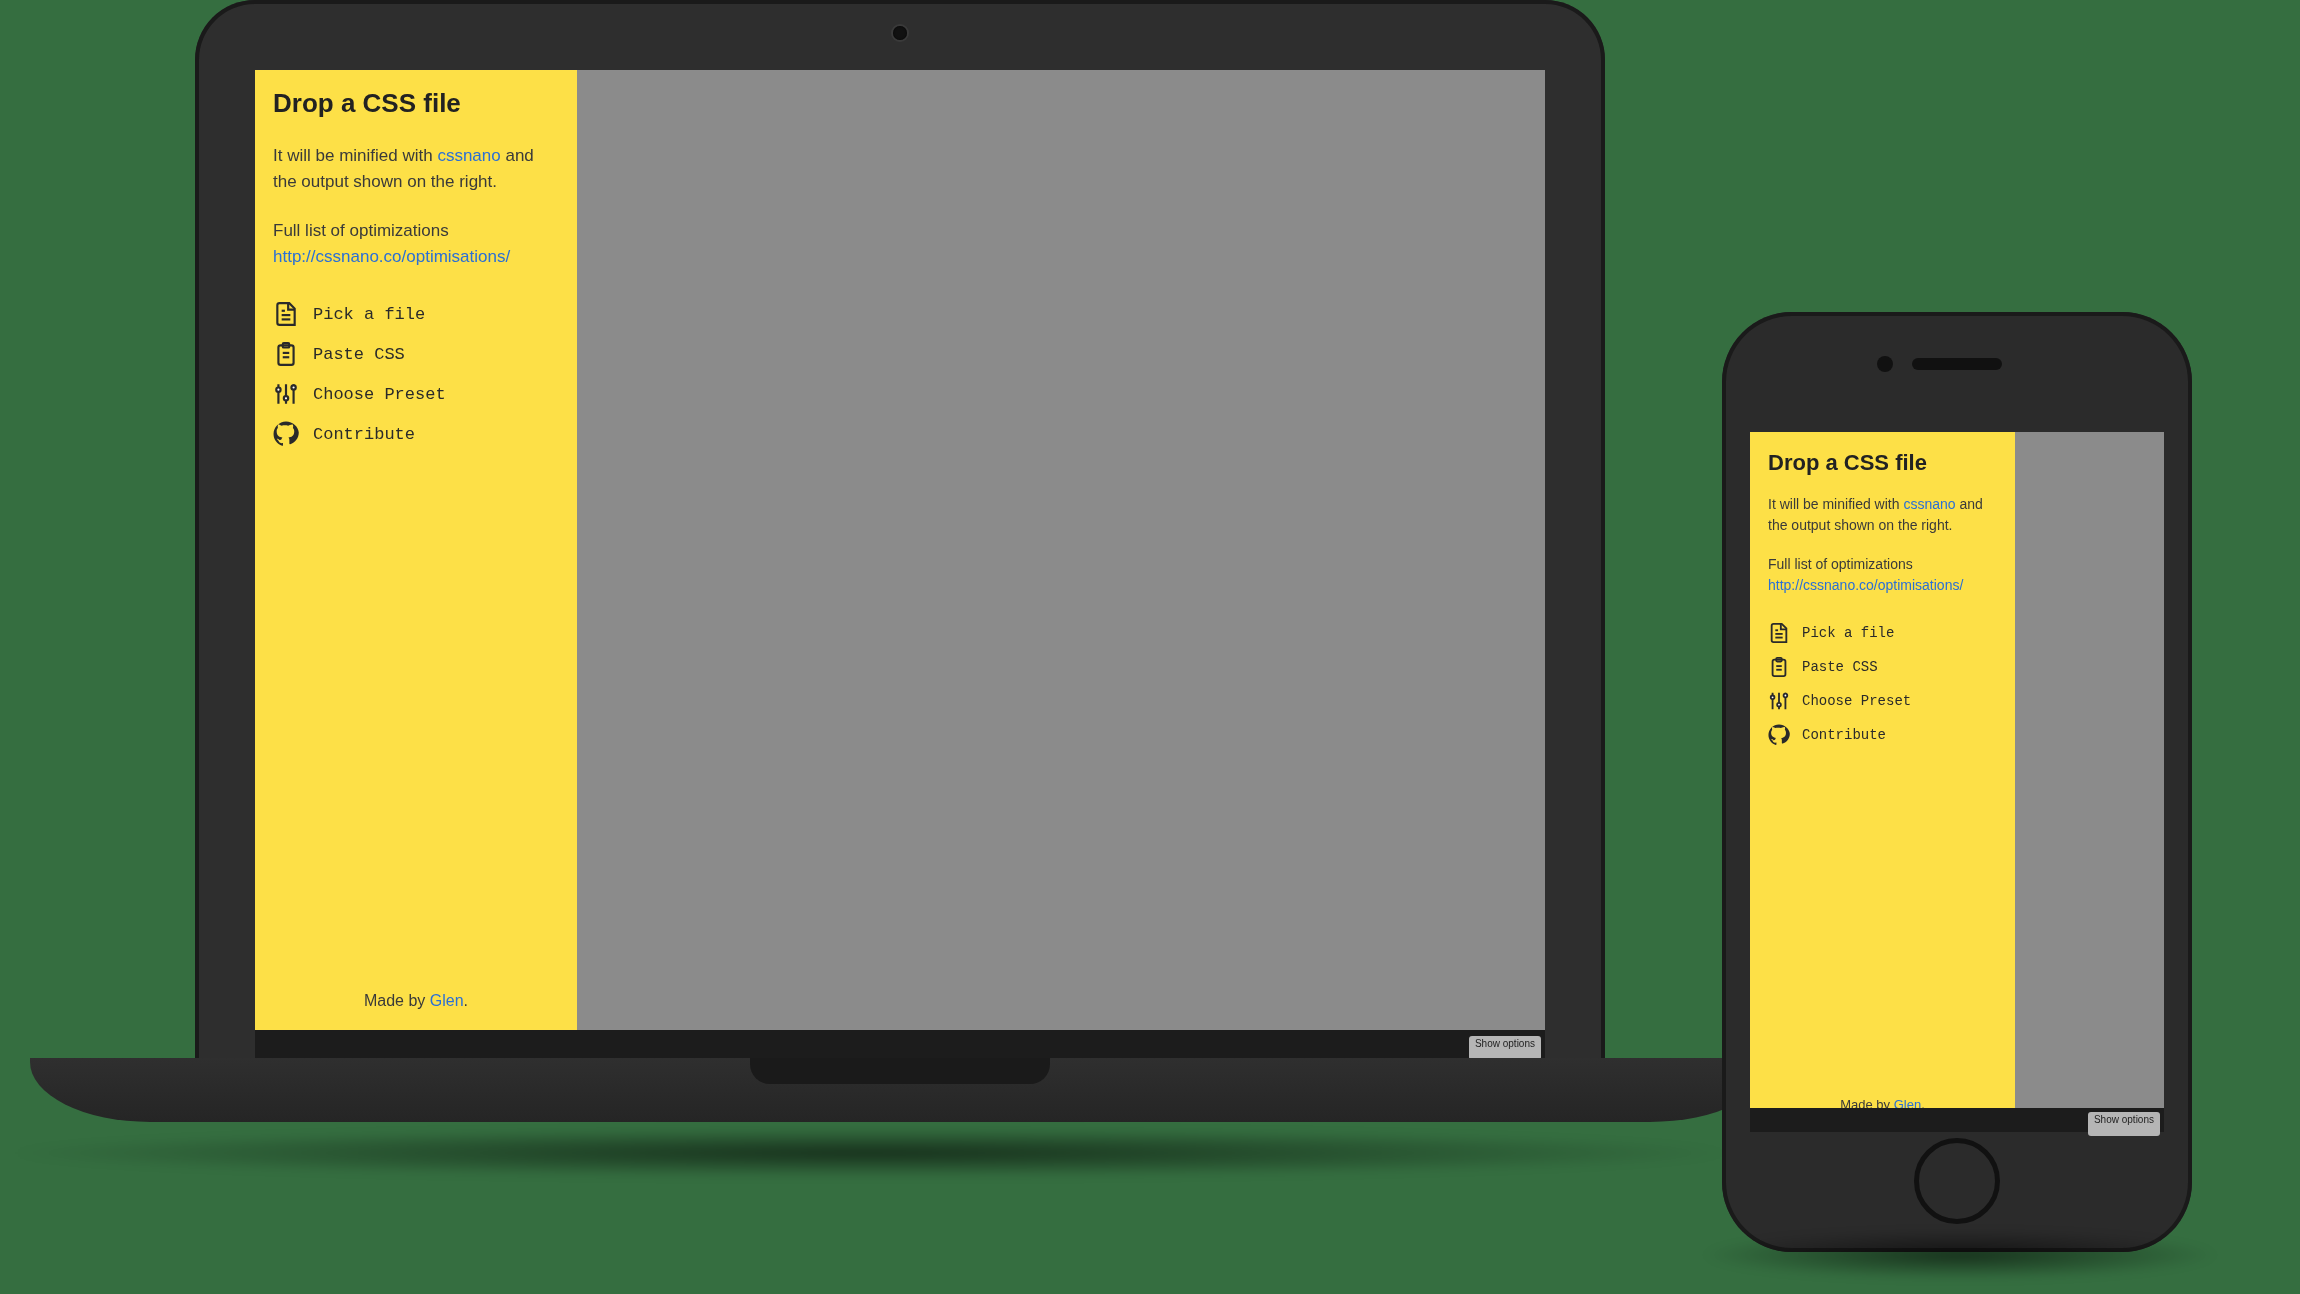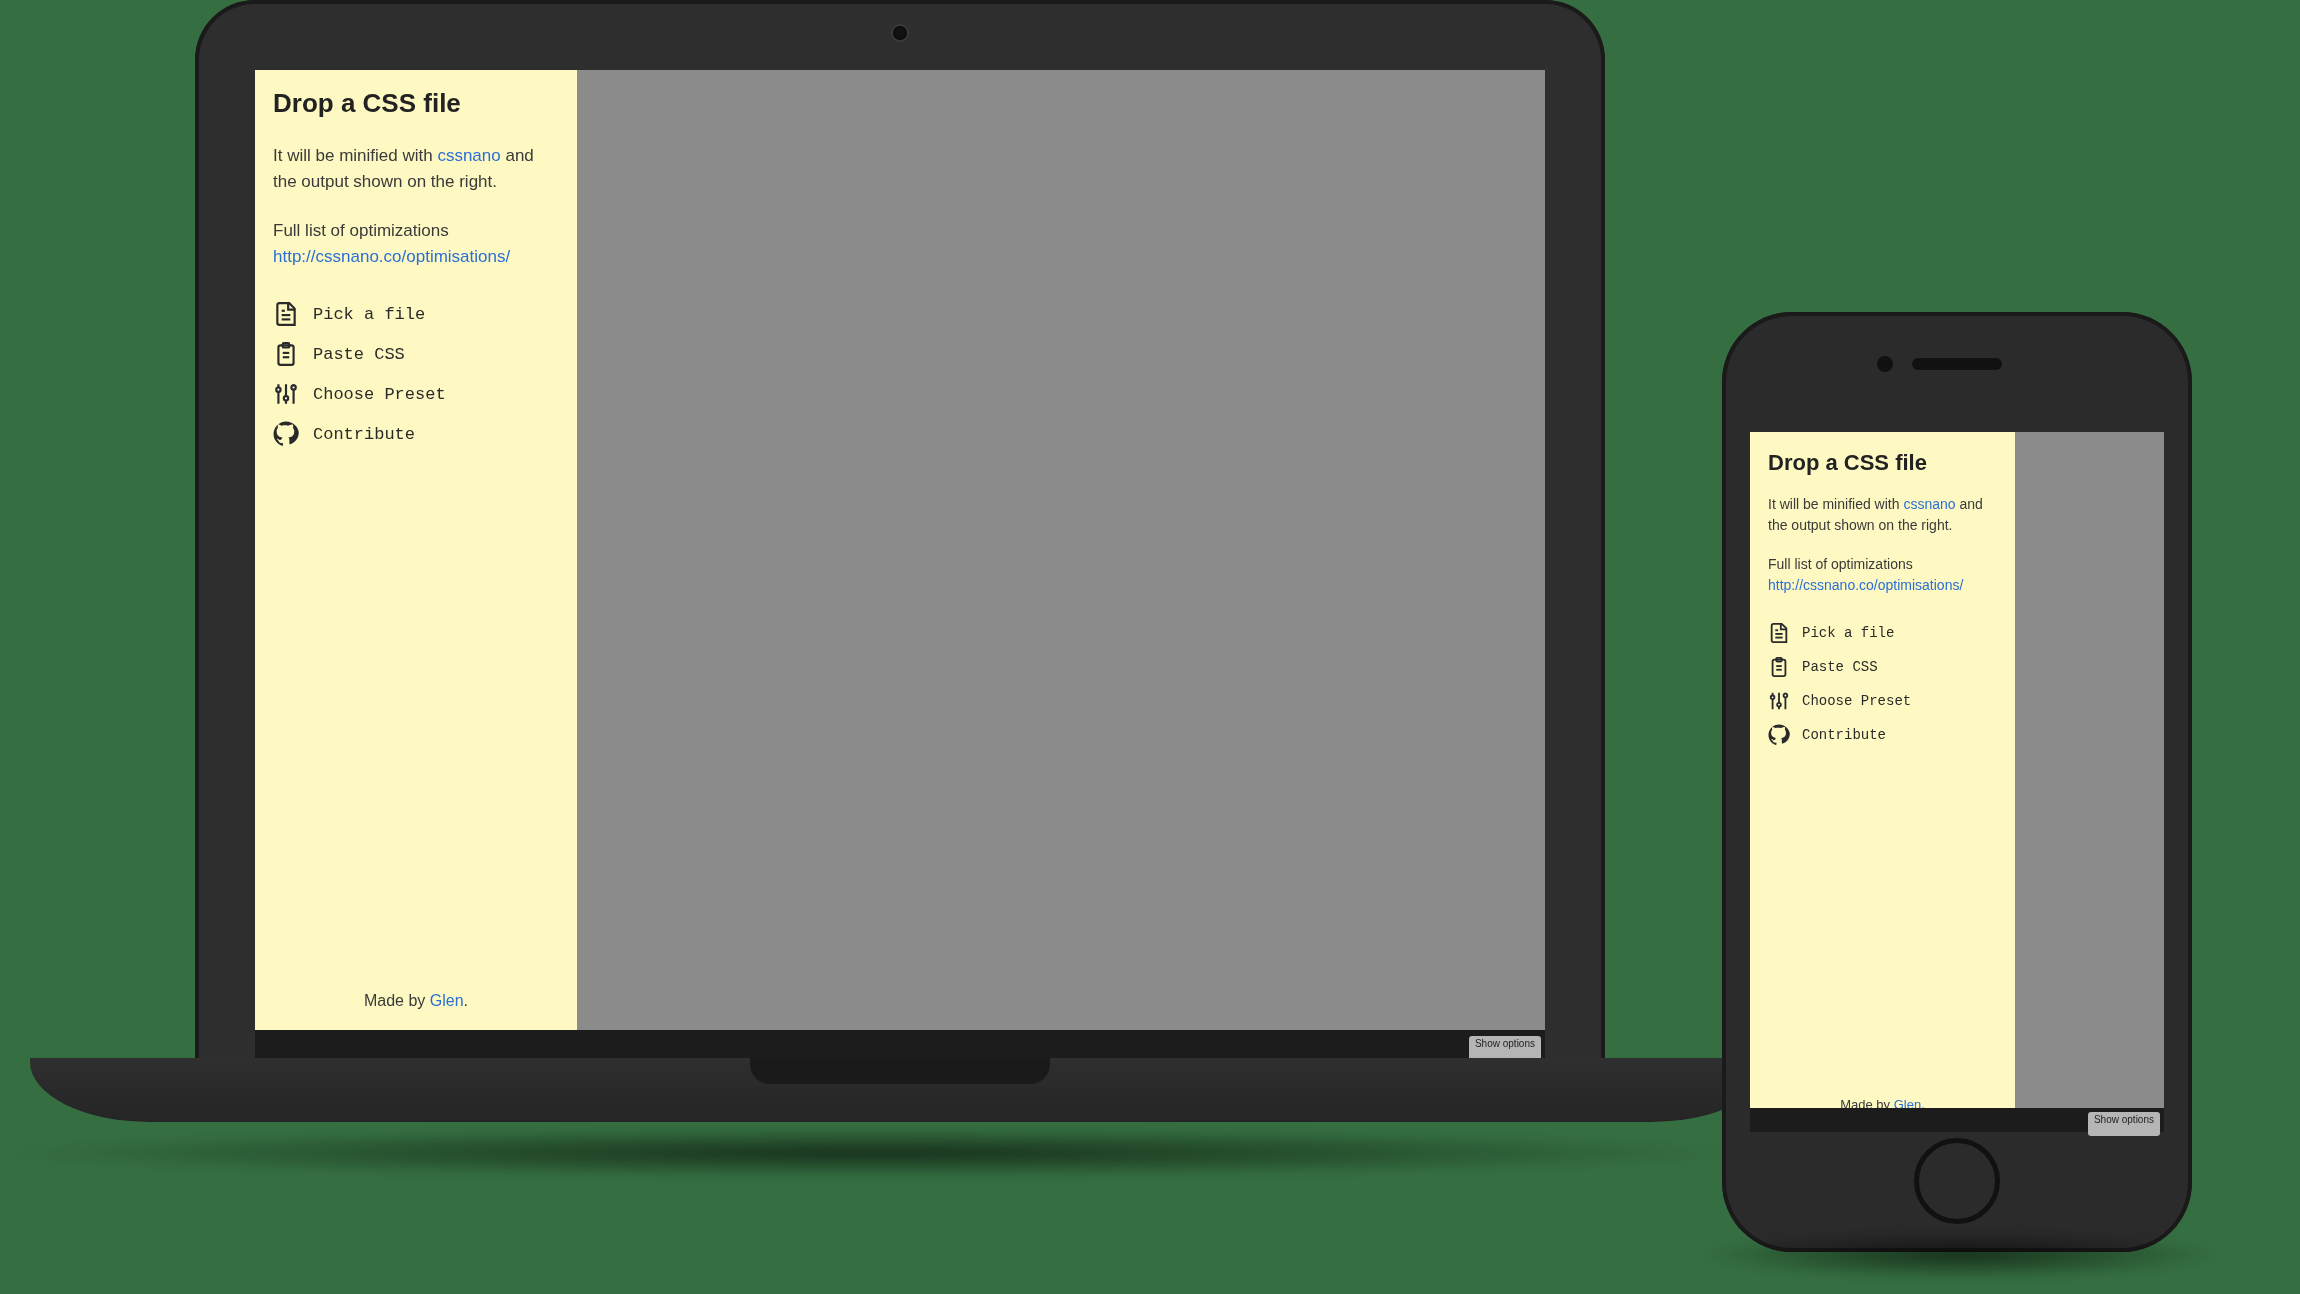--- a/index.html
+++ b/index.html
@@ -174,21 +174,21 @@
   .phone-bottombar .show-options-badge { top: 4px; }
 
   
   .app {
     position: absolute;
     inset: 0;
     display: flex;
     background: #8b8b8b;
   }
   .sidebar {
-    background: #fef9c3;
+    background: #fde047;
     display: flex;
     flex-direction: column;
     padding: 16px 18px;
     color: #2a2a2a;
   }
   .laptop-screen .sidebar { width: 322px; height: 100%; }
   .phone-screen  .sidebar { width: 265px; height: 100%; font-size: 14px; }
 
   .sidebar h1 {
     font-size: 26px;

